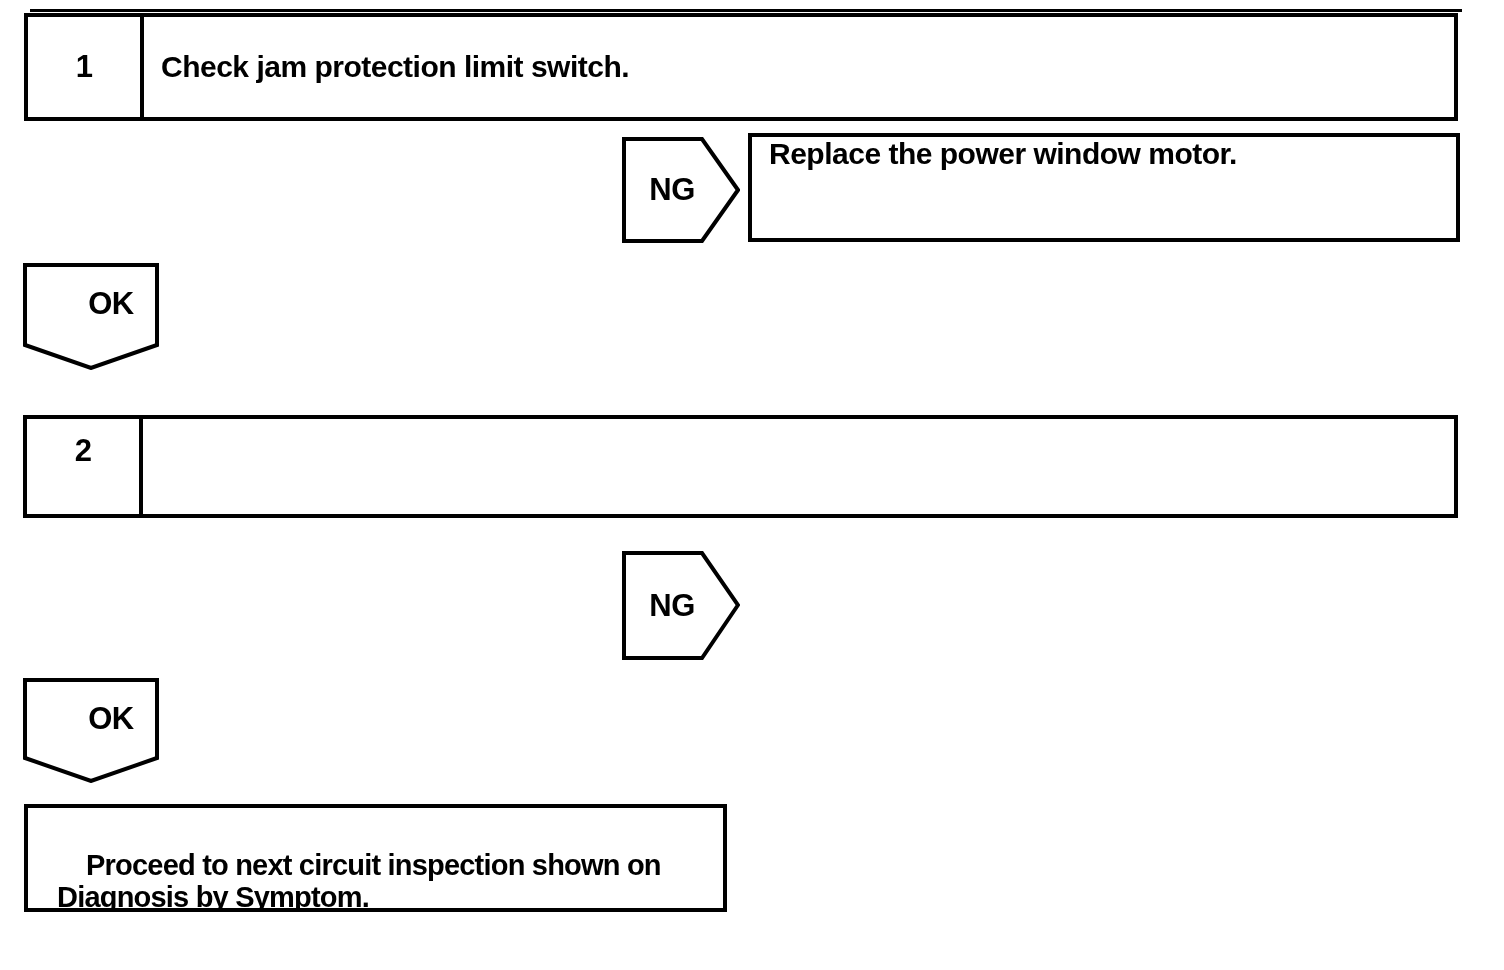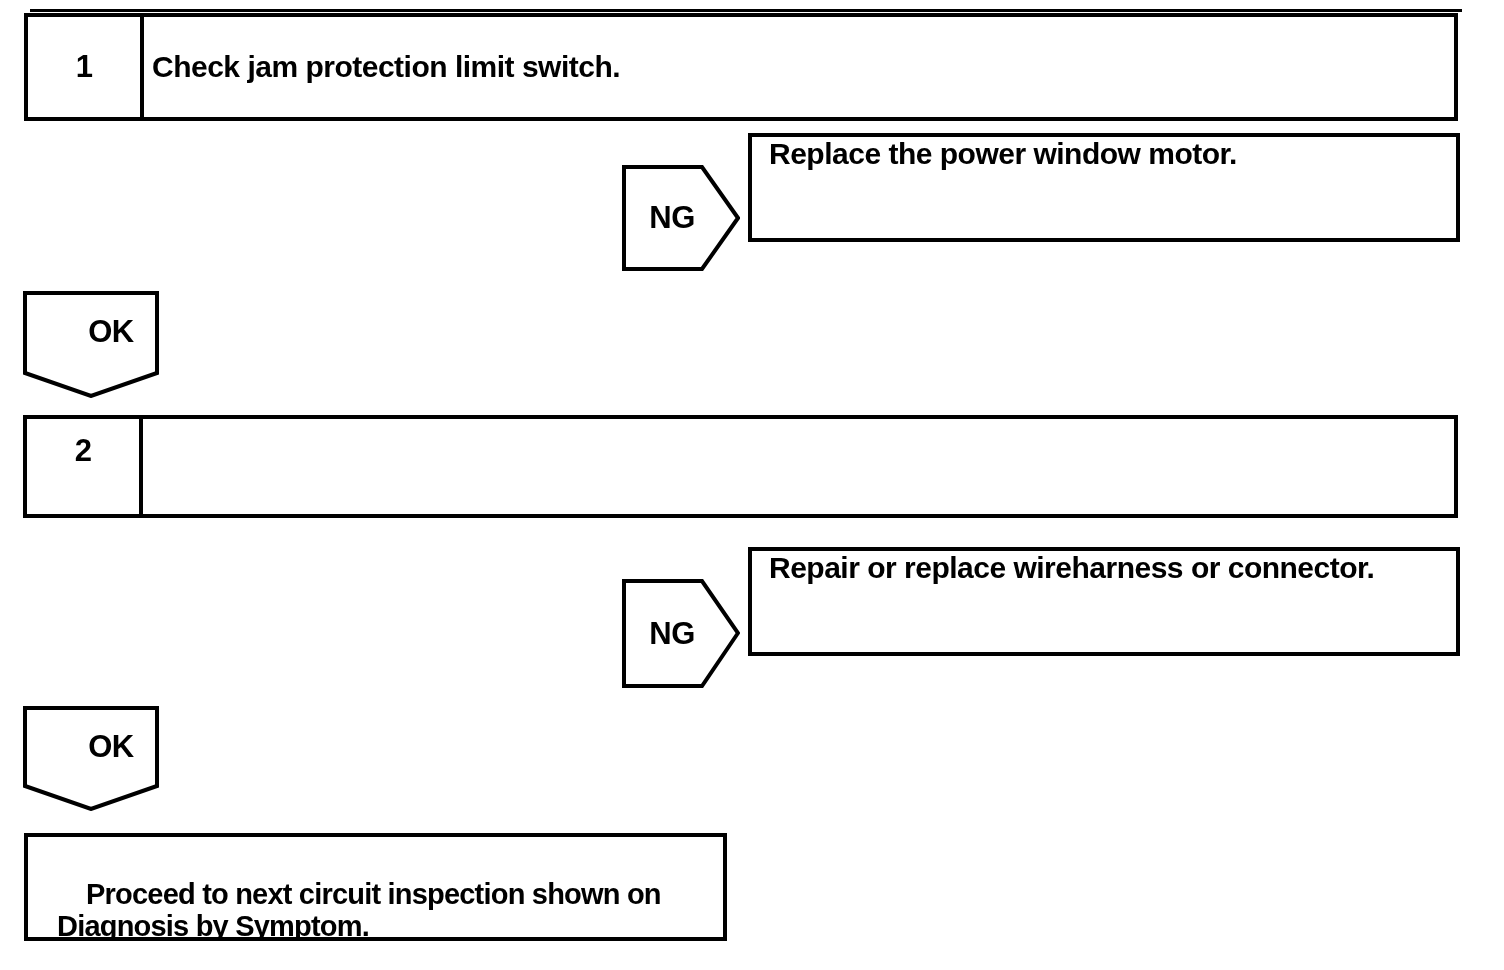--- a/index.html
+++ b/index.html
@@ -33,37 +33,37 @@
     letter-spacing: -0.5px;
   }
   .v-center { align-items: center; }
   .v-top { align-items: flex-start; padding-top: 14px; }
   .instr-cell {
     flex: 1;
     display: flex;
     font-size: 30px;
     line-height: 34px;
     letter-spacing: -0.5px;
-    padding-left: 8px;
+    padding-left: 17px;
     padding-right: 8px;
     white-space: pre;
     overflow: hidden;
   }
   .instr-center { align-items: center; }
   .instr-top { align-items: flex-start; padding-top: 13px; }
   .action-box {
     display: flex;
     align-items: flex-start;
     padding-left: 17px;
     font-size: 30px;
     letter-spacing: -0.5px;
     white-space: pre;
     overflow: hidden;
   }
-  .connector { position: absolute; margin-top: 28px; }
+  .connector { position: absolute; }
   .connector svg { display: block; }
   .ng-label {
     position: absolute;
     left: 0; top: 0; bottom: 0;
     width: 100px;
     display: flex;
     align-items: center;
     justify-content: center;
     font-size: 31px;
     letter-spacing: -0.5px;
@@ -126,29 +126,26 @@
     </div>
   </div>
 
   <div class="connector" style="left:622px; top:551px; width:118px; height:109px;">
     <svg width="118" height="109" viewBox="0 0 118 109">
       <path d="M2 2 L80 2 L116 54 L80 107 L2 107 Z" fill="#ffffff" stroke="#000000" stroke-width="4" stroke-linejoin="miter"></path>
     </svg>
     <span class="ng-label">NG</span>
   </div>
 
-  <div class="box action-box" style="left:748px; top:547px; width:712px; height:109px;">
-    <span>Repair or replace wireharness or connector.</span>
-  </div>
 
   <div class="connector" style="left:23px; top:678px; width:136px; height:105px;">
     <svg width="136" height="105" viewBox="0 0 136 105">
       <path d="M2 2 L134 2 L134 80 L68 103 L2 80 Z" fill="#ffffff" stroke="#000000" stroke-width="4" stroke-linejoin="miter"></path>
     </svg>
     <span class="ok-label">OK</span>
   </div>
 
-  <div class="box result-box" style="left:24px; top:833px; width:703px; height:108px;">
+  <div class="box result-box" style="left:24px; top:804px; width:703px; height:108px;">
     <span>Proceed to next circuit inspection shown on
 Diagnosis by Symptom.</span>
   </div>
 
 </div>
 
 </body></html>

